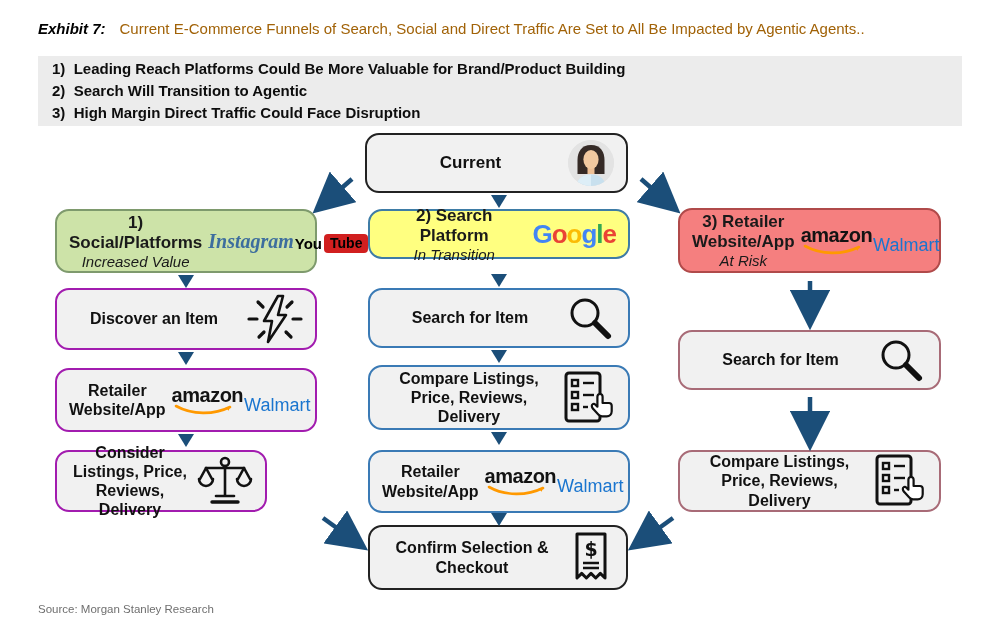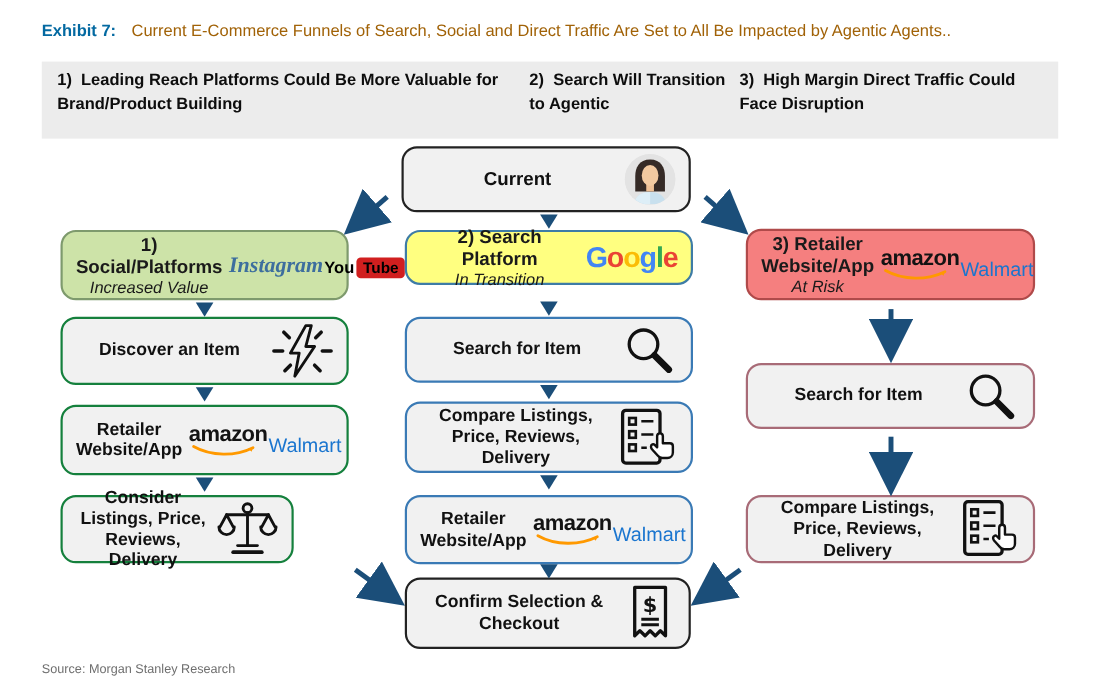--- a/index.html
+++ b/index.html
@@ -2,44 +2,44 @@
 <html><head>
 <meta charset="utf-8">
 <style>
   * { margin:0; padding:0; box-sizing:border-box; }
   html,body { background:#fff; }
   body { font-family:"Liberation Sans", sans-serif; color:#1a1a1a; }
   .canvas { position:relative; width:1000px; height:633px; background:#fff; overflow:hidden; }
 
   
   .titlebar { position:absolute; left:38px; top:20px; width:930px; font-size:15px; }
-  .exhibit-label { font-weight:bold; color:#0369a1; margin-right:14px; }
+  .exhibit-label { font-weight:bold; color:#000000; margin-right:14px;font-style:italic; }
   .exhibit-title { color:#a16207; }
 
   
   .keypoints { position:absolute; left:38px; top:56px; width:924px; height:70px;
-    background:#ececec; padding:6px 14px; display:flex; flex-direction:row; justify-content:center; }
+    background:#ececec; padding:6px 14px; display:flex; flex-direction:column; justify-content:center; }
   .keypoints .kp { font-size:15px; font-weight:bold; color:#0d0d0d; line-height:22px; white-space:pre-wrap; }
 
   
   .box { position:absolute; border-radius:14px; background:#f1f1f1;
     display:flex; align-items:center; padding:0 12px; gap:6px; }
   .box .label { flex:1; text-align:center; font-weight:bold; font-size:16px; line-height:1.2; color:#111; }
   .hdr .htitle { font-weight:bold; font-size:17px; white-space:pre-wrap; }
   .hdr .hsub { font-style:italic; font-size:15px; font-weight:normal; }
   .hdr .htext { flex:1; text-align:center; }
 
   .b-consumer { left:365px; top:133px; width:263px; height:60px; border:2.5px solid #222; }
   .b-consumer .label { font-size:17px; }
 
   .hdr-social  { left:55px;  top:209px; width:262px; height:64px; background:#cde3a8; border:2px solid #7e9a6d; }
   .hdr-search  { left:368px; top:209px; width:262px; height:50px; background:#ffff80; border:2px solid #3e7ca6; }
   .hdr-direct  { left:678px; top:208px; width:263px; height:65px; background:#f57f7f; border:2px solid #b04a4a; }
 
-  .col1-border { border:2px solid #15803d; }
+  .col1-border { border:2px solid #a21caf; }
   .col2-border { border:2px solid #3a7ab5; }
   .col3-border { border:2px solid #a86b77; }
 
   .b-discover      { left:55px;  top:288px; width:262px; height:62px; }
   .b-retailer1     { left:55px;  top:368px; width:262px; height:64px; }
   .b-consider      { left:55px;  top:450px; width:212px; height:62px; }
   .b-search2       { left:368px; top:288px; width:262px; height:60px; }
   .b-compare2      { left:368px; top:365px; width:262px; height:65px; }
   .b-retailer2     { left:368px; top:450px; width:262px; height:63px; }
   .b-search3       { left:678px; top:330px; width:263px; height:60px; }

